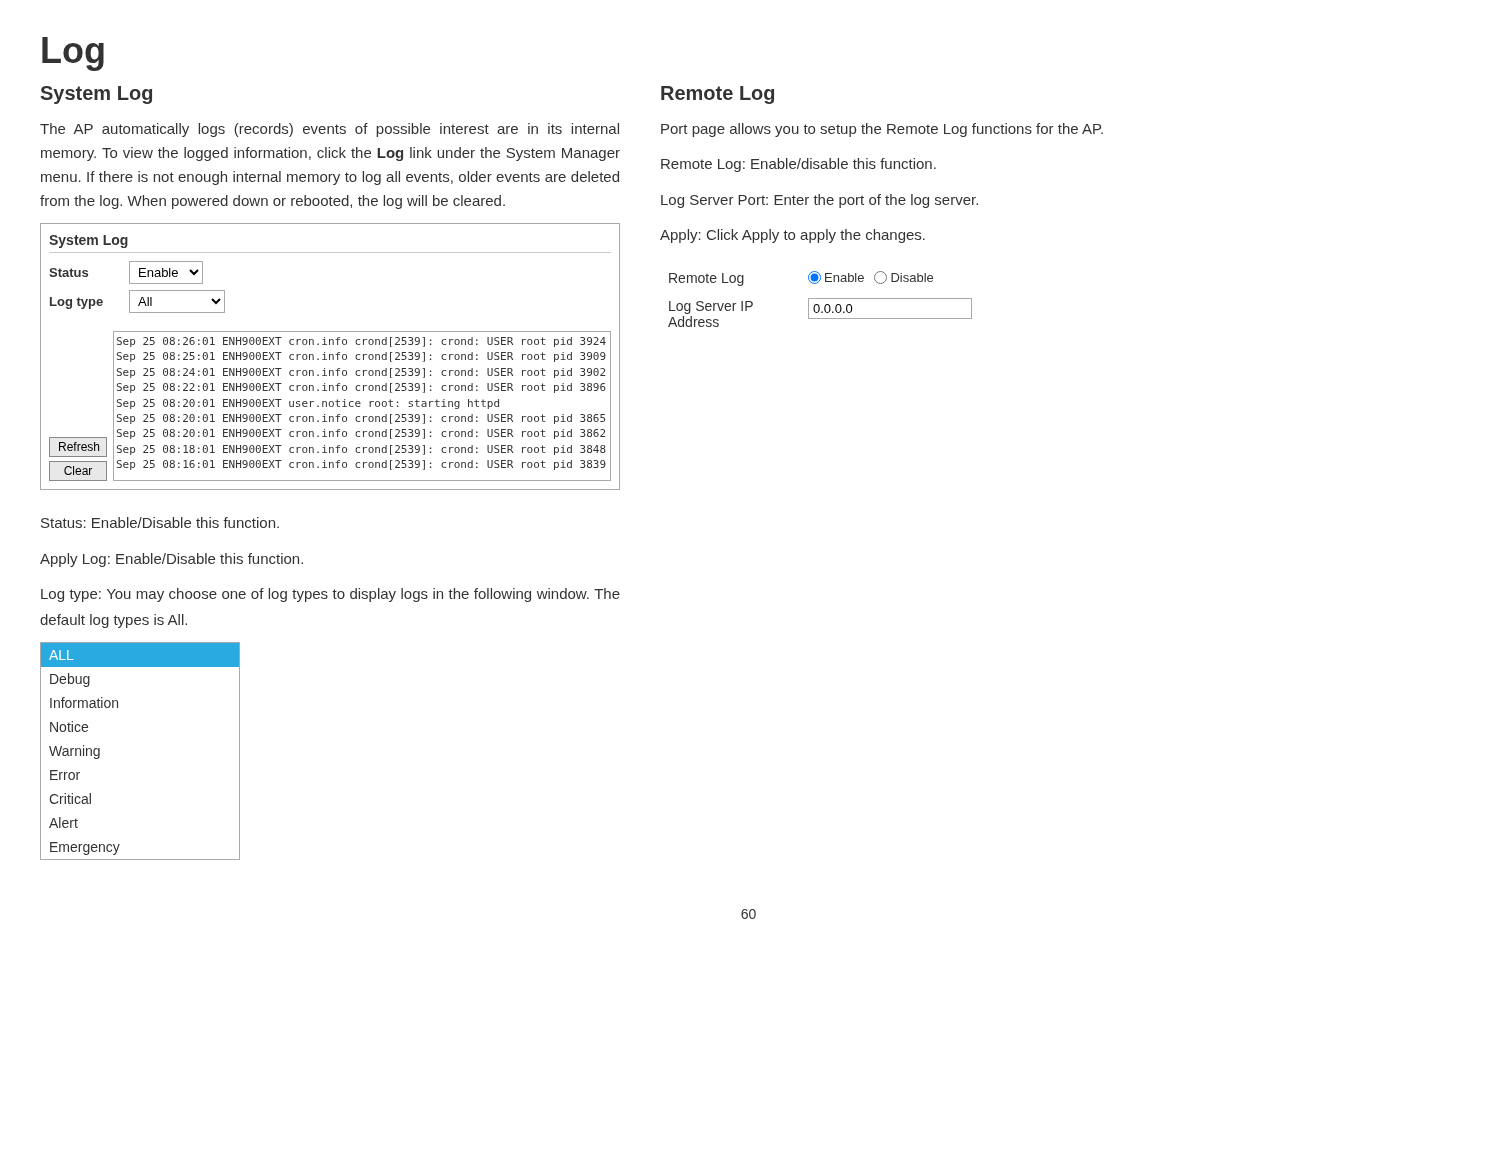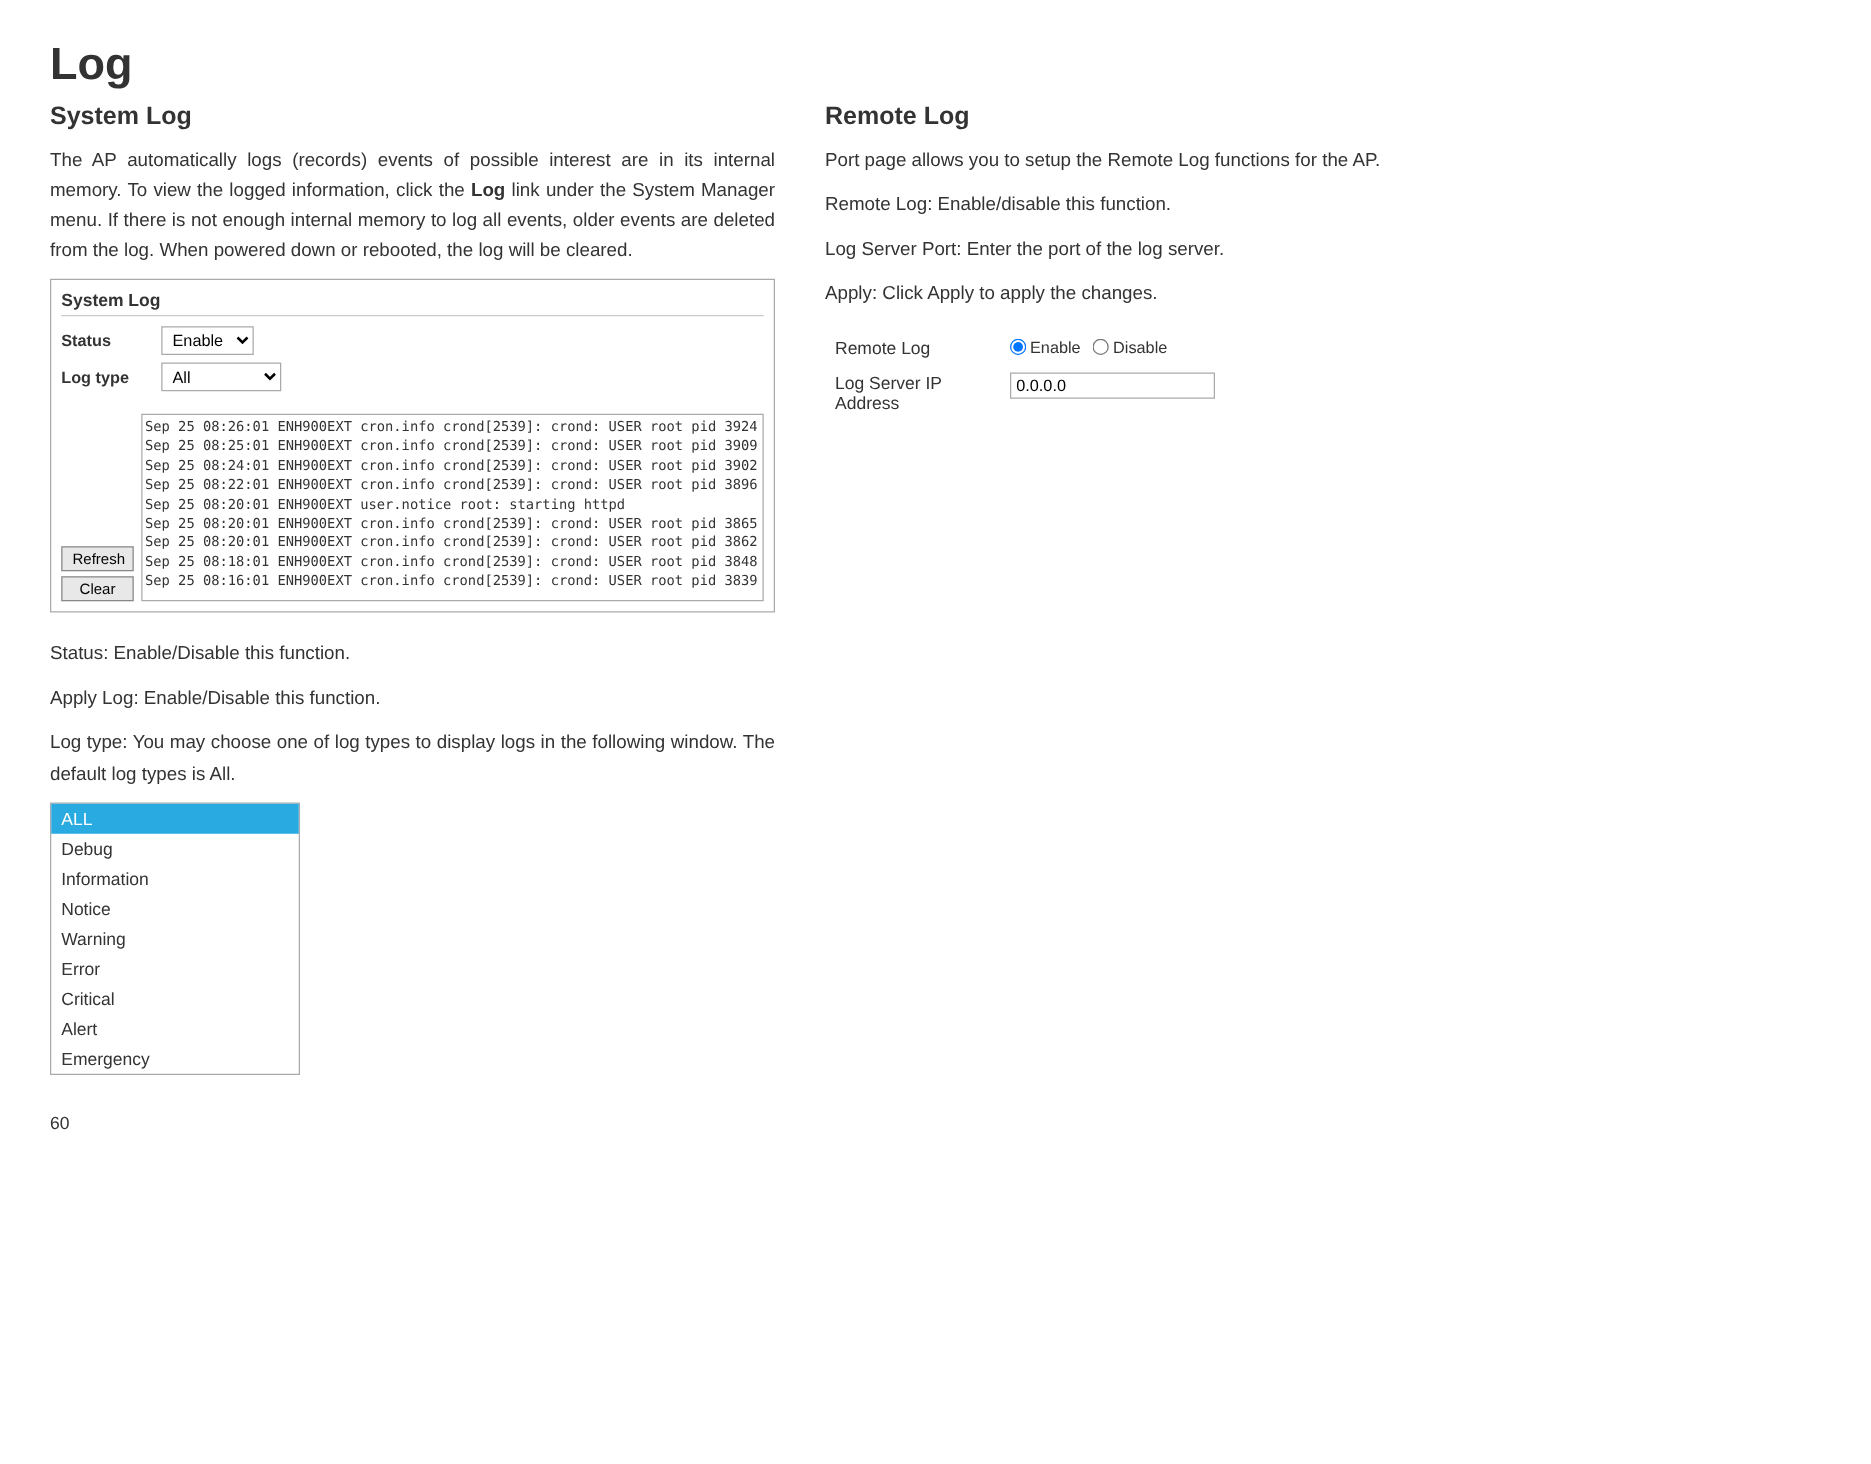--- a/index.html
+++ b/index.html
@@ -162,21 +162,22 @@
       font-size: 15px;
       line-height: 1.7;
       margin-bottom: 10px;
       text-align: justify;
     }
     .section-text b {
       font-weight: normal;
     }
     
     .page-number {
-      margin-top: 30px;
+      text-align: center;
+      margin-top: 46px;
       font-size: 14px;
     }
   </style>
 </head>
 <body>
 
 <h1 class="page-title">Log</h1>
 
 <div class="two-col">
 

